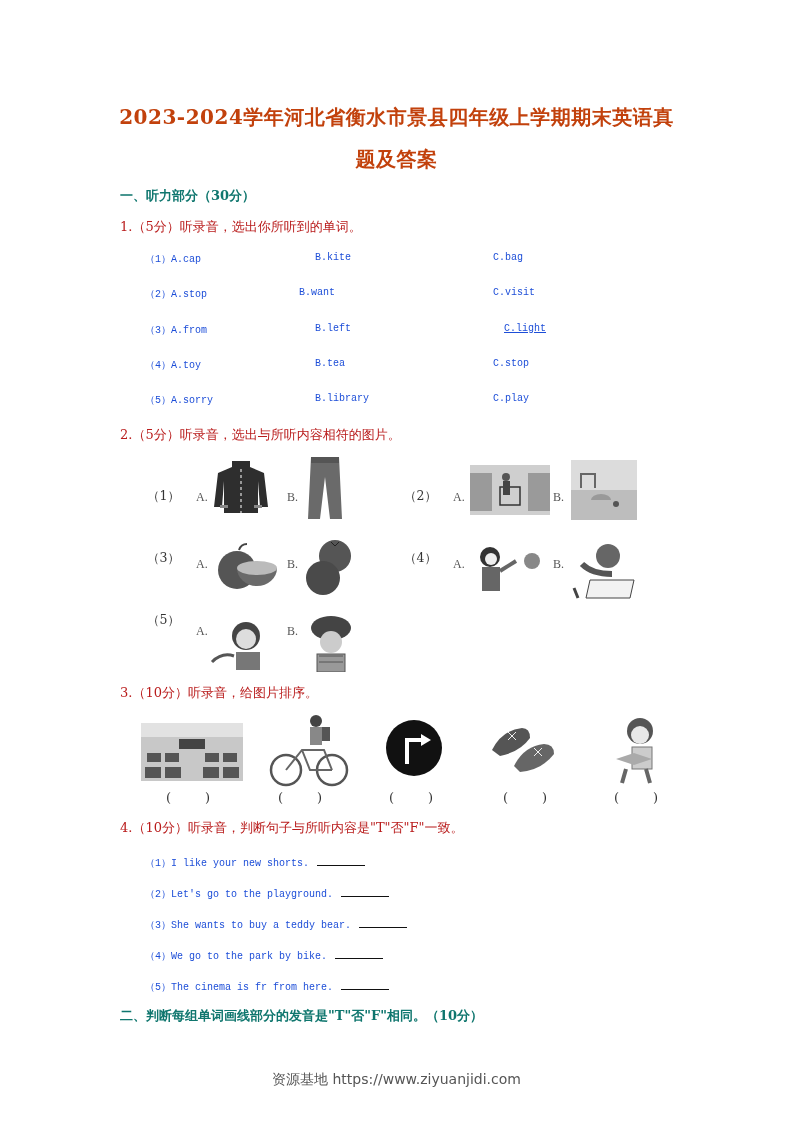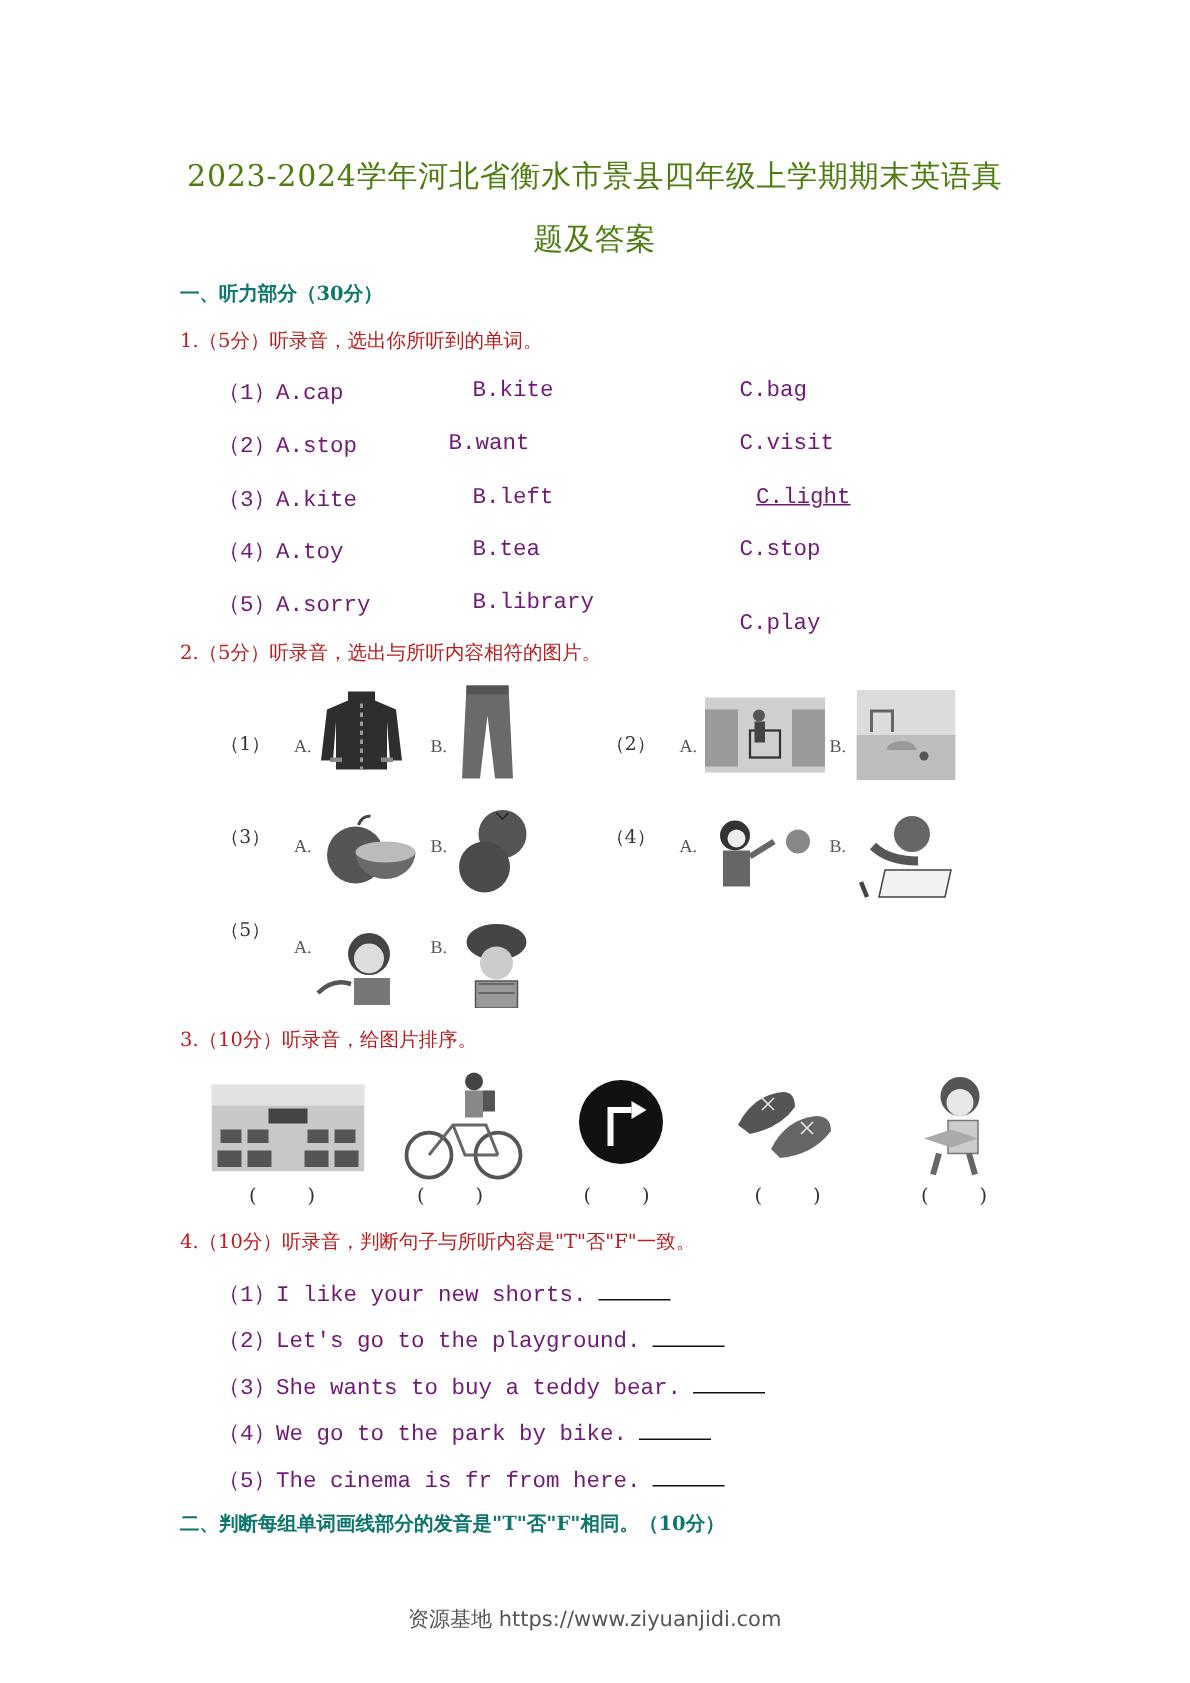--- a/index.html
+++ b/index.html
@@ -1,23 +1,23 @@
 <!DOCTYPE html>
 <html><head>
 <meta charset="utf-8">
 <style>
   html, body { margin:0; padding:0; background:#ffffff; }
   body { width:793px; height:1122px; position:relative; overflow:hidden;
          font-family:"DejaVu Serif","Liberation Serif",serif; color:#1a1a1a; }
   .abs { position:absolute; }
   .title { left:0; width:793px; text-align:center; font-family:"DejaVu Serif",serif;
-           font-weight:normal; font-size:20px; letter-spacing:0.5px; color:#4d7c0f; }
+           font-weight:bold; font-size:20px; letter-spacing:0.5px; color:#c2410c; }
   .sec { font-weight:bold; font-size:13px; color:#0f766e; }
   .q { font-size:13px; color:#b91c1c; }
-  .opt { font-size:15px; color:#701a75; font-family:"Liberation Mono","DejaVu Sans Mono",monospace; }
+  .opt { font-size:10px; color:#1d4ed8; font-family:"Liberation Mono","DejaVu Sans Mono",monospace; }
   .lbl { font-size:12.5px; color:#333; }
   .picletter { font-family:"Liberation Serif",serif; font-size:12px; color:#555; }
   .paren { font-size:13px; color:#333; }
   .blank { display:inline-block; border-bottom:1px solid #111; width:48px; height:12px; vertical-align:baseline; margin-left:8px; }
   .footer { left:0; width:793px; text-align:center; font-family:"DejaVu Sans","Liberation Sans",sans-serif;
             font-size:14px; color:#555; }
 </style>
 </head>
 <body>
 
@@ -30,31 +30,31 @@
 
 <div>
   <div class="abs opt" style="left:145px; top:252px;"><span>（1）</span><span>A.cap</span></div>
   <div class="abs opt" style="left:315px; top:252px;">B.kite</div>
   <div class="abs opt" style="left:493px; top:252px;">C.bag</div>
 
   <div class="abs opt" style="left:145px; top:287px;"><span>（2）</span><span>A.stop</span></div>
   <div class="abs opt" style="left:299px; top:287px;">B.want</div>
   <div class="abs opt" style="left:493px; top:287px;">C.visit</div>
 
-  <div class="abs opt" style="left:145px; top:323px;"><span>（3）</span><span>A.kite</span></div>
+  <div class="abs opt" style="left:145px; top:323px;"><span>（3）</span><span>A.from</span></div>
   <div class="abs opt" style="left:315px; top:323px;">B.left</div>
   <div class="abs opt" style="left:504px; top:323px;text-decoration:underline;">C.light</div>
 
   <div class="abs opt" style="left:145px; top:358px;"><span>（4）</span><span>A.toy</span></div>
   <div class="abs opt" style="left:315px; top:358px;">B.tea</div>
   <div class="abs opt" style="left:493px; top:358px;">C.stop</div>
 
   <div class="abs opt" style="left:145px; top:393px;"><span>（5）</span><span>A.sorry</span></div>
   <div class="abs opt" style="left:315px; top:393px;">B.library</div>
-  <div class="abs opt" style="left:493px; top:407px;">C.play</div>
+  <div class="abs opt" style="left:493px; top:393px;">C.play</div>
 </div>
 
 <div class="abs q" style="left:120px; top:426px;">2.（5分）听录音，选出与所听内容相符的图片。</div>
 
 <div class="abs lbl" style="left:147px; top:488px;">（1）</div>
 <div class="abs picletter" style="left:196px; top:490px;">A.</div>
 <div class="abs" style="left:212px; top:457px; width:58px; height:60px;">
   <svg width="58" height="60" viewBox="0 0 58 60">
       <path d="M20 4 h18 v6 l14 6 l4 34 h-8 l-2 -26 v32 h-34 v-32 l-2 26 h-8 l4 -34 l14 -6z" fill="#2e2e2e"></path>
       <path d="M29 12 v44" stroke="#999" stroke-width="2" stroke-dasharray="3 3"></path>

